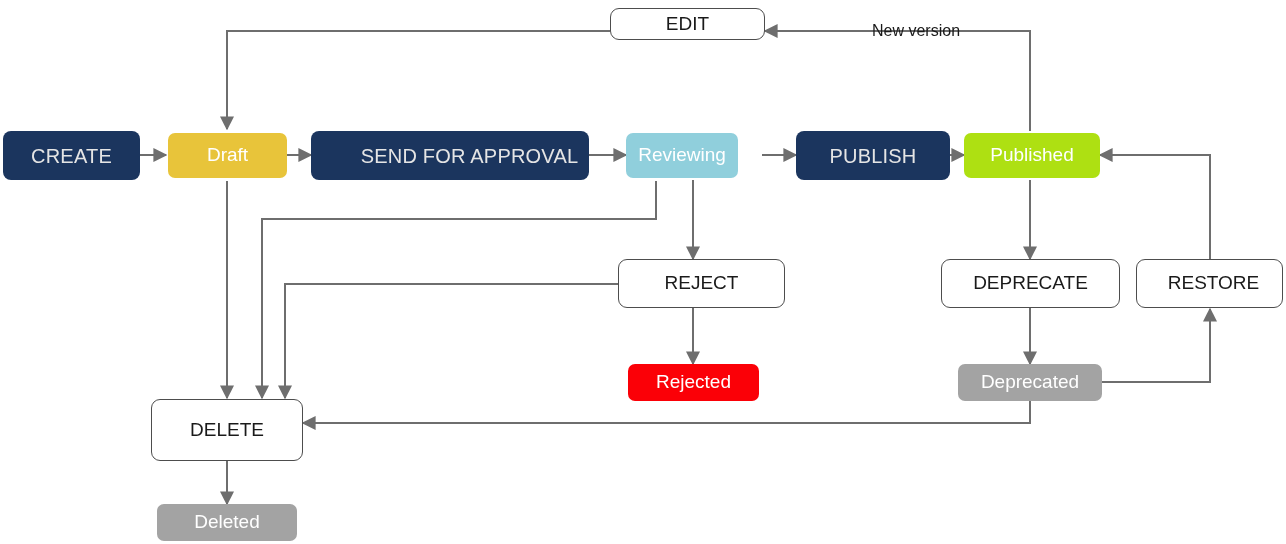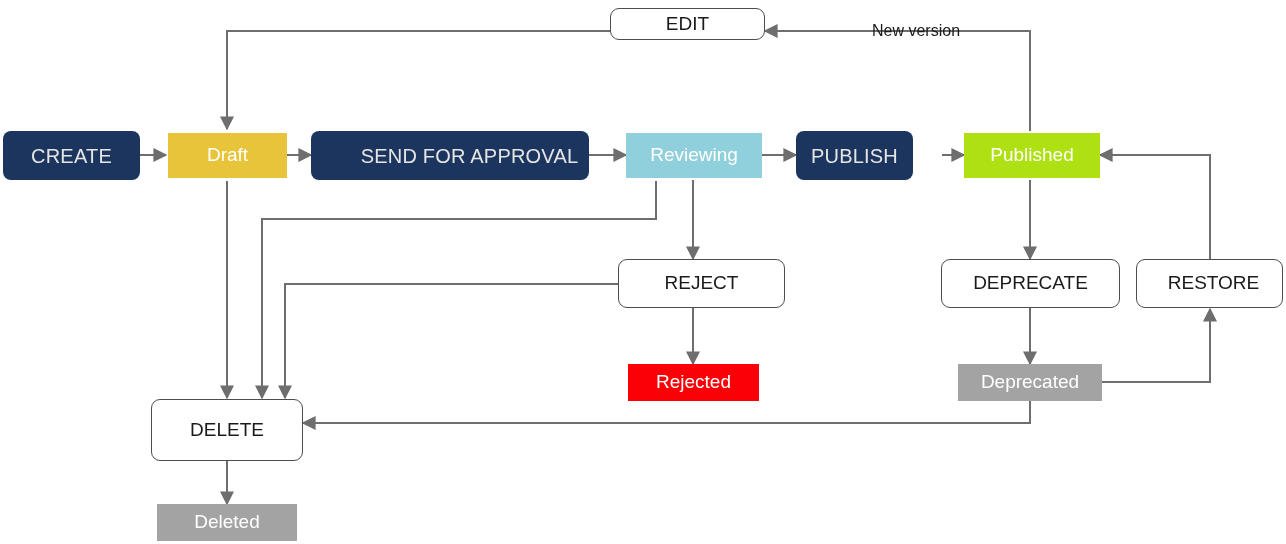--- a/index.html
+++ b/index.html
@@ -44,21 +44,21 @@
   
   .action-outline {
     background: #ffffff;
     color: #1a1a1a;
     border: 1.4px solid #4d4d4d;
     border-radius: 9px;
     font-size: 19px;
   }
   
   .state {
-    border-radius: 0;
+    border-radius: 7px;
     color: #ffffff;
     font-size: 19px;
   }
   .edge-label {
     position: absolute;
     font-size: 16px;
     color: #1a1a1a;
     white-space: nowrap;
     z-index: 3;
   }
@@ -125,25 +125,25 @@
   </div>
 
   <div class="node state" style="left:168px; top:133px; width:119px; height:45px; background:#e8c43a;">
     <span>Draft</span>
   </div>
 
   <div class="node action-primary" style="left:311px; top:131px; width:278px; height:49px;padding-left:39px;">
     <span>SEND FOR APPROVAL</span>
   </div>
 
-  <div class="node state" style="left:626px; top:133px; width:136px; height:45px; background:#90cfdc;">
+  <div class="node state" style="left:626px; top:133px; width:112px; height:45px; background:#90cfdc;">
     <span>Reviewing</span>
   </div>
 
-  <div class="node action-primary" style="left:796px; top:131px; width:117px; height:49px;">
+  <div class="node action-primary" style="left:796px; top:131px; width:154px; height:49px;">
     <span>PUBLISH</span>
   </div>
 
   <div class="node state" style="left:964px; top:133px; width:136px; height:45px; background:#aee012;">
     <span>Published</span>
   </div>
 
   <div class="node action-outline" style="left:618px; top:259px; width:167px; height:49px;">
     <span>REJECT</span>
   </div>

